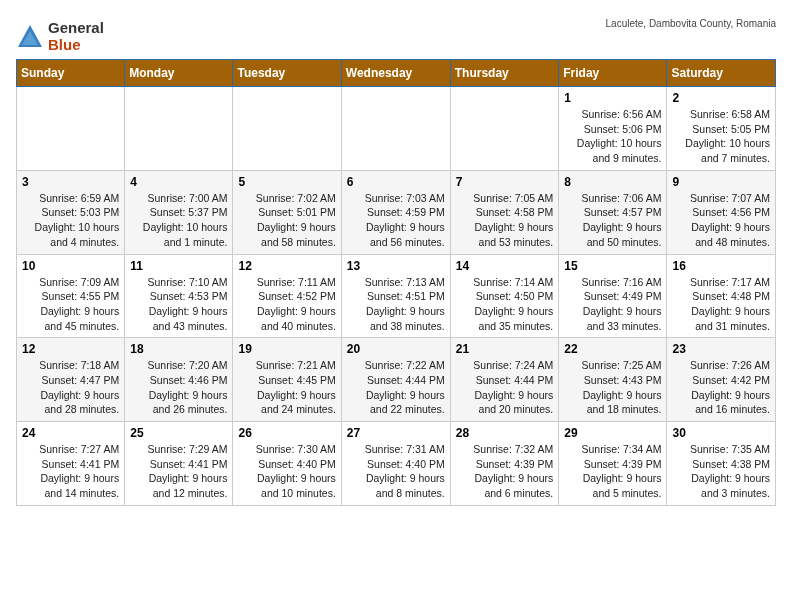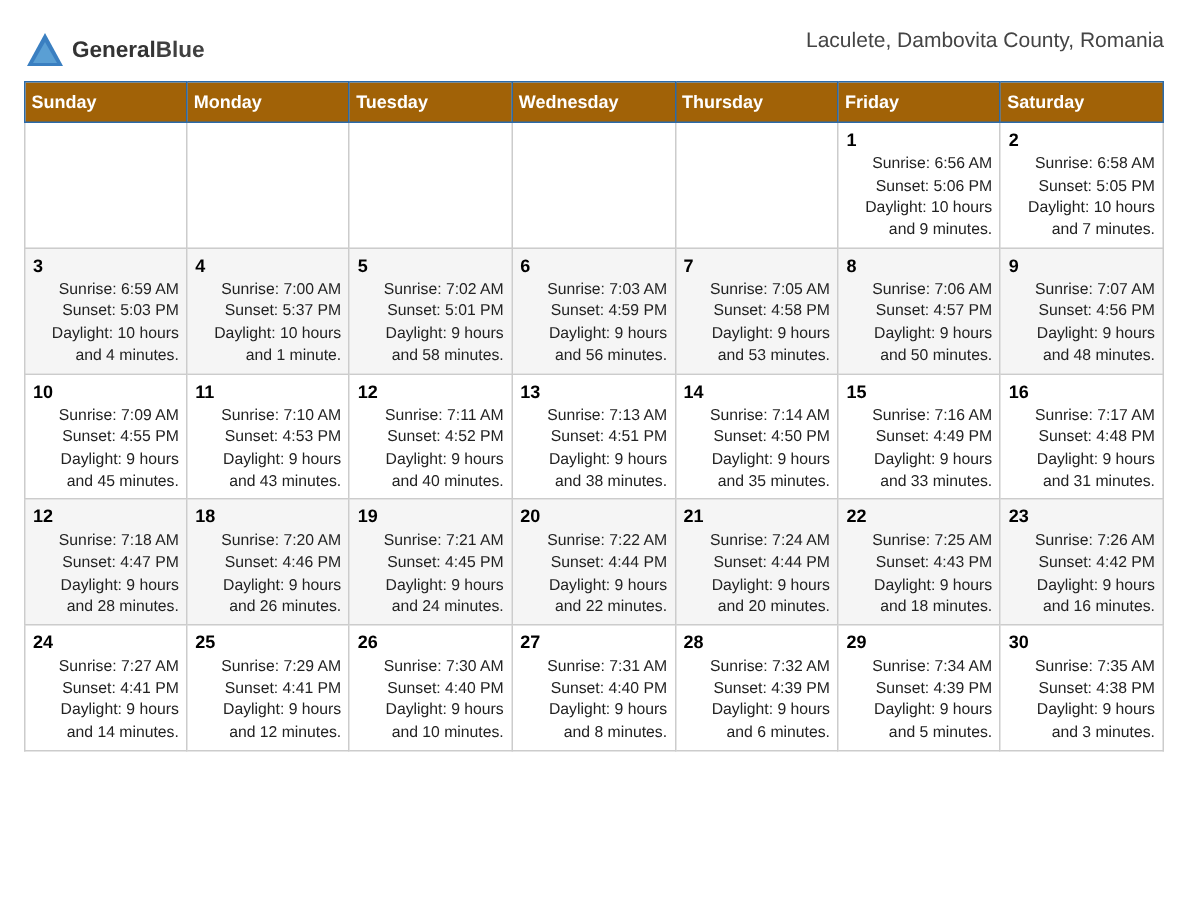--- a/index.html
+++ b/index.html
@@ -16,48 +16,48 @@
       align-items: flex-start;
       margin-bottom: 6px;
     }
     .logo {
       display: flex;
       align-items: center;
       margin-top: 4px;
     }
     .logo-text {
       display: flex;
-      flex-direction: row;
+      flex-direction: column;
       line-height: 1.1;
     }
     .logo-general {
       font-size: 15px;
       font-weight: bold;
       color: #333;
     }
     .logo-blue {
       font-size: 15px;
       font-weight: bold;
-      color: #404040;
+      color: #c2410c;
     }
     .logo-icon {
       width: 28px;
       height: 28px;
       margin-right: 4px;
     }
     .title-area {
       text-align: right;
     }
     .month-title {
       font-size: 32px;
       font-weight: normal;
       color: #222;
     }
     .location-title {
-      font-size: 14px;
+      font-size: 10px;
       color: #444;
       margin-top: 2px;
     }
     .calendar {
       width: 100%;
       border-collapse: collapse;
       font-size: 11px;
     }
     .calendar th {
       background: #a16207;

